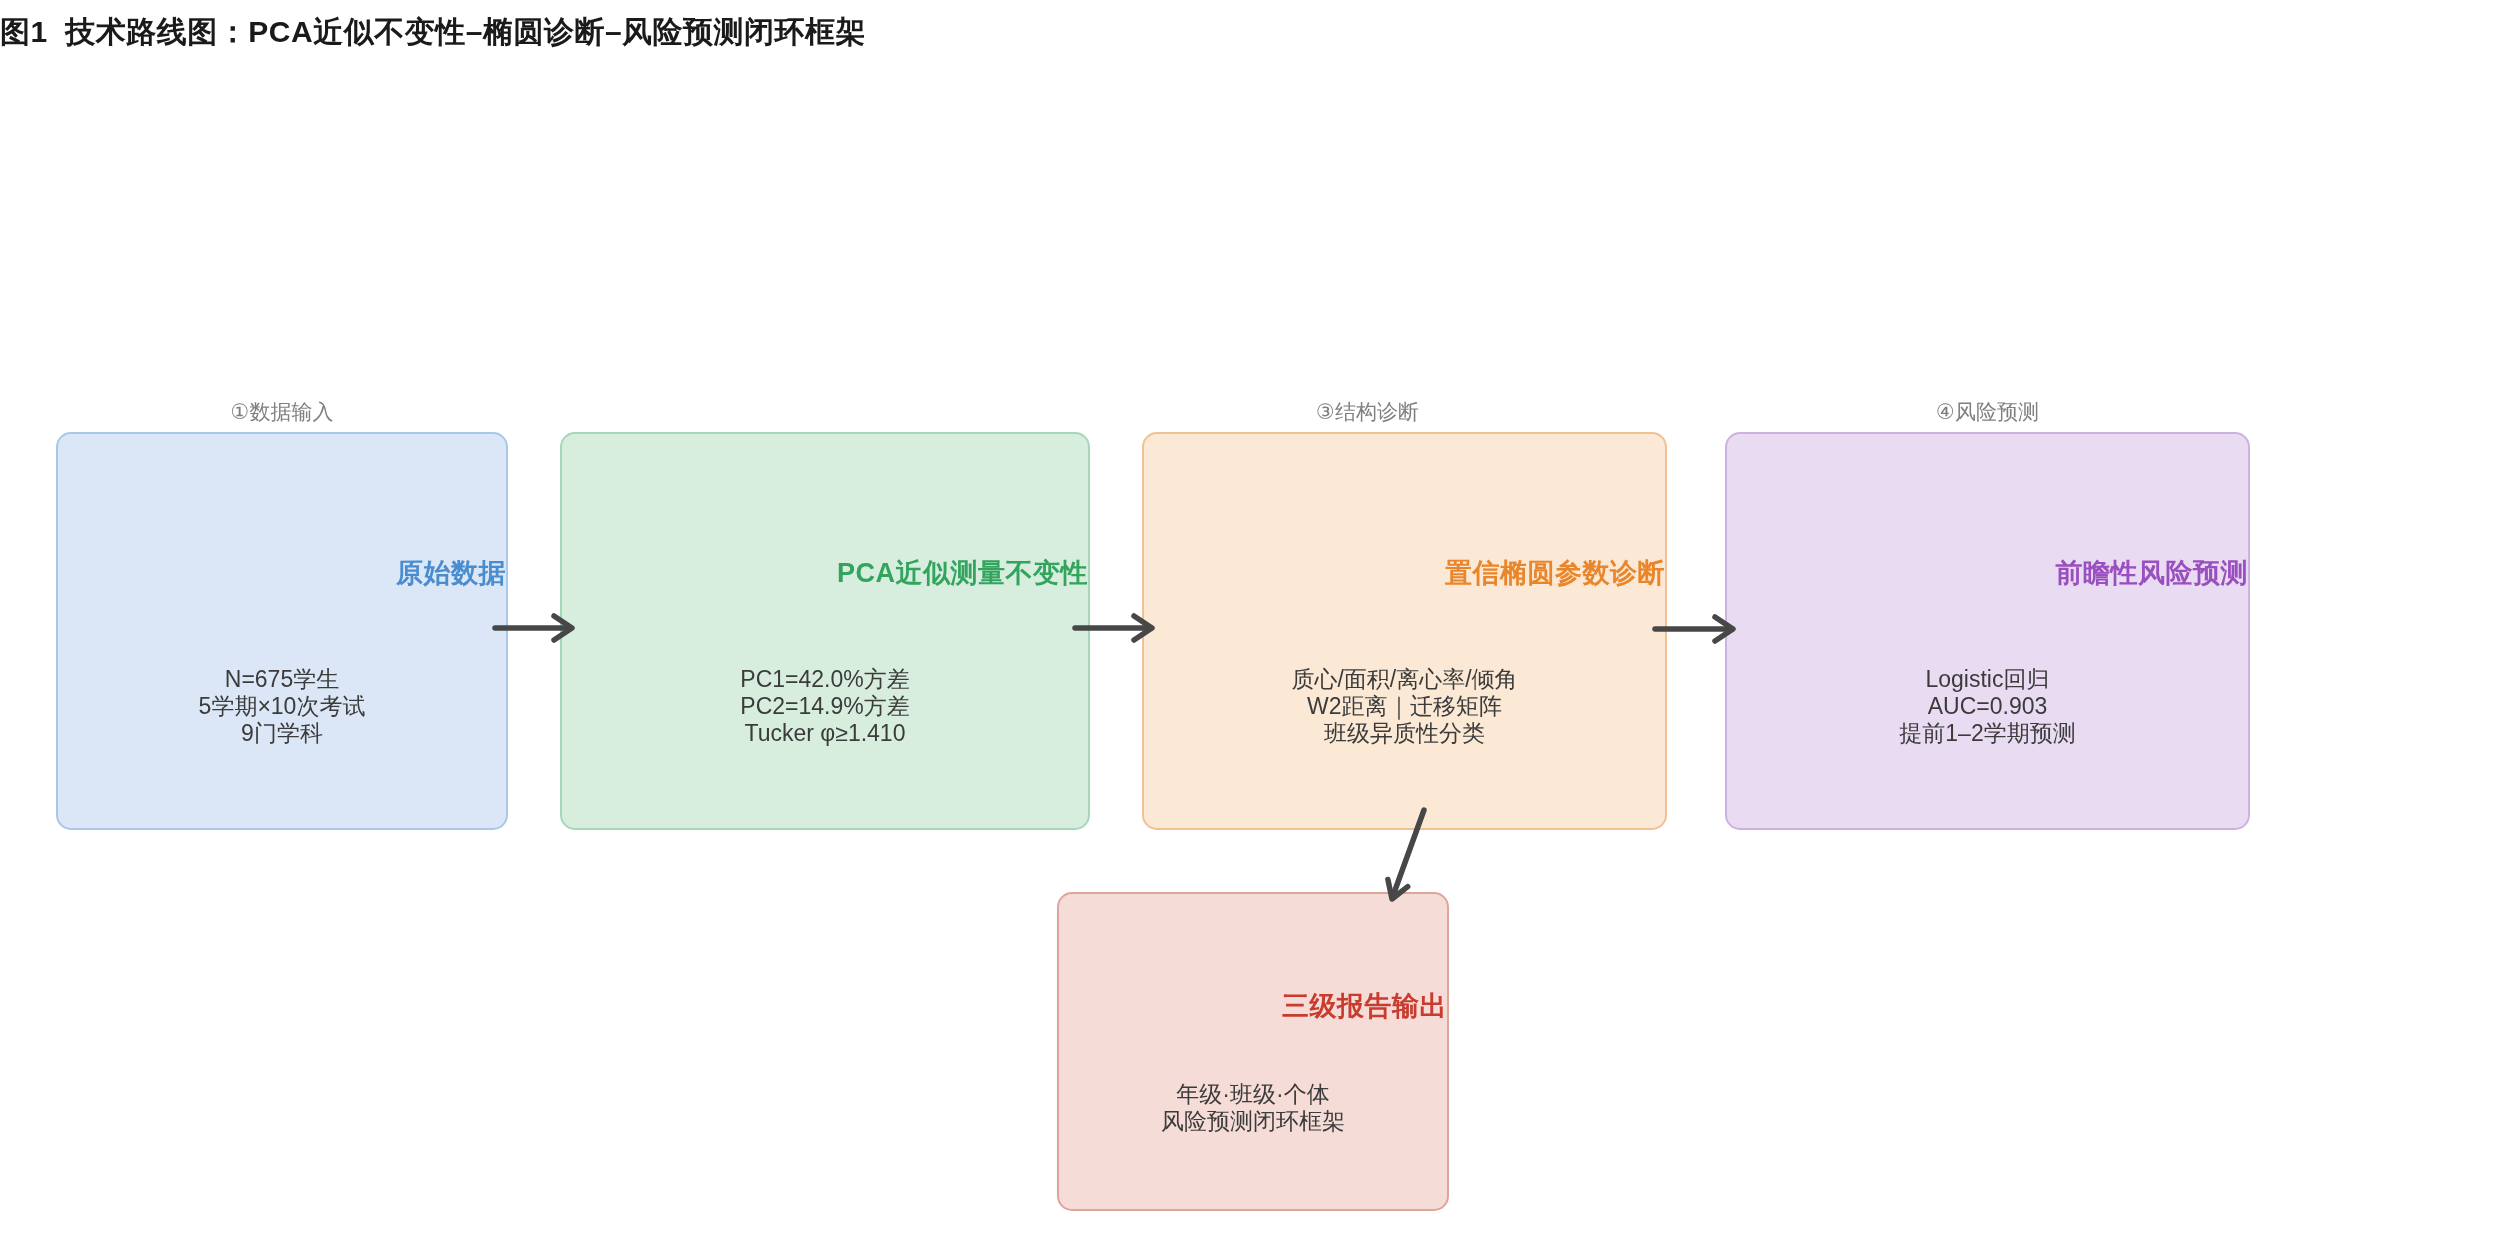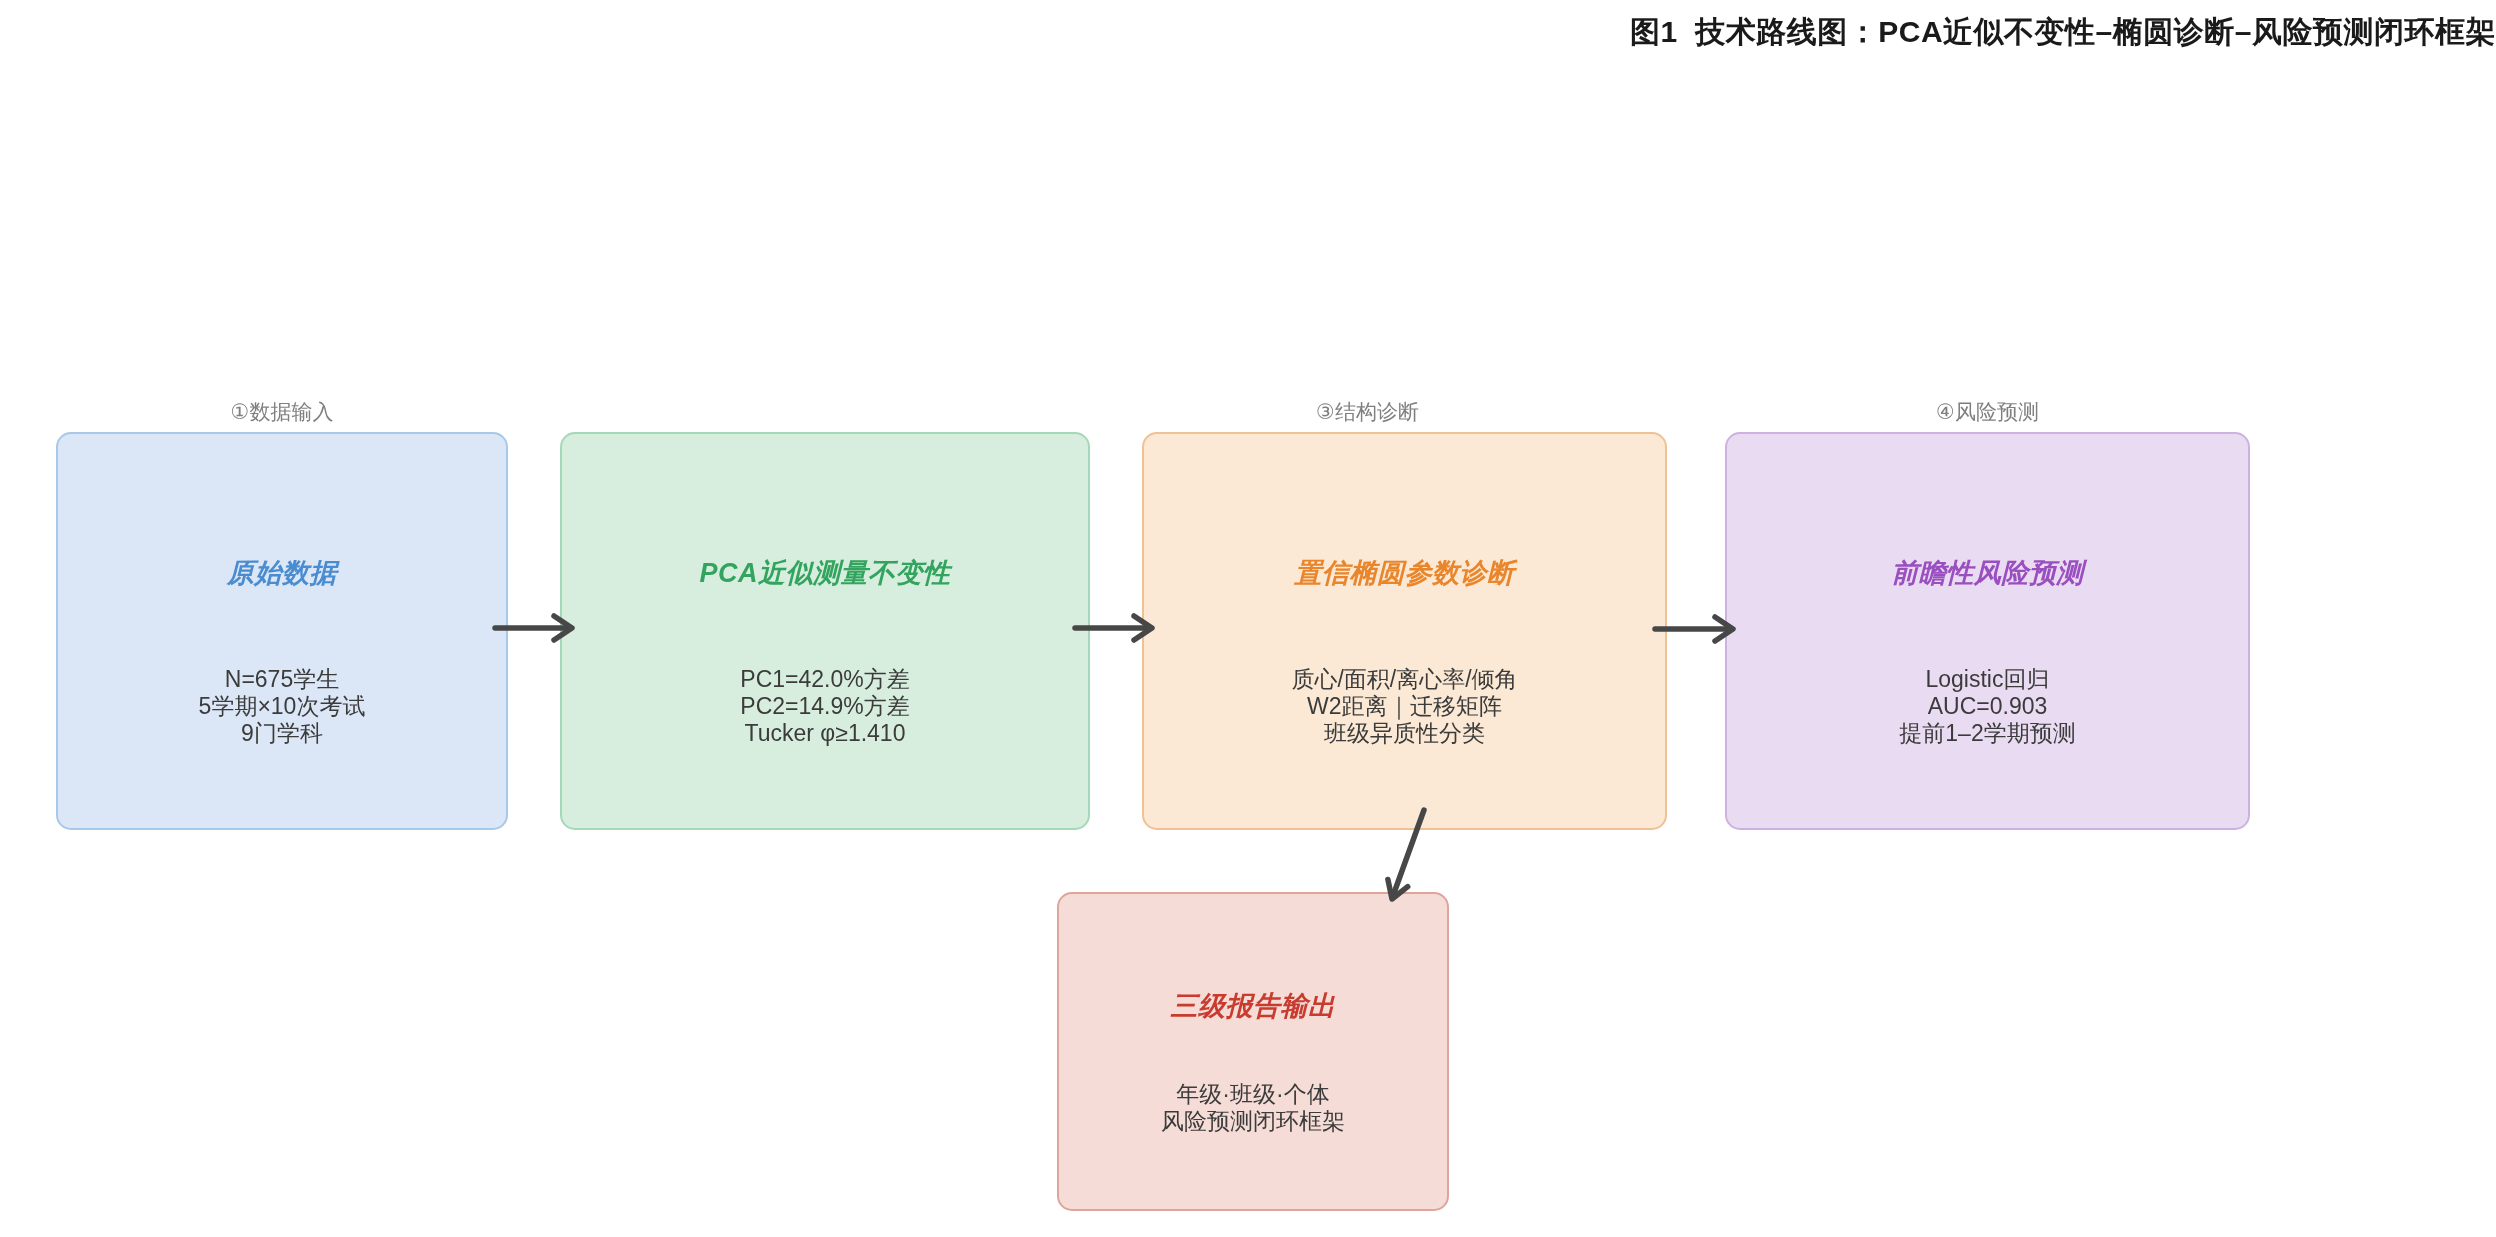--- a/index.html
+++ b/index.html
@@ -7,21 +7,21 @@
     position: relative;
     width: 2496px;
     height: 1237px;
     background: var(--bg, #ffffff);
     font-family: "Liberation Sans", "DejaVu Sans", sans-serif;
     overflow: hidden;
   }
   .fig-title {
     position: absolute;
     top: 12px; left: 0; width: 100%;
-    text-align: right;
+    text-align: left;
     font-size: 30px;
     font-weight: bold;
     color: var(--title-color, #1a1a1a);
     white-space: pre;
     letter-spacing: 0.5px;
   }
   .stage-label {
     position: absolute;
     top: 398px;
     height: 28px;
@@ -37,27 +37,26 @@
     background: var(--fill, #eee);
     border: 2.5px solid var(--border, #ccc);
     border-radius: 15px;
   }
   .stage-box { top: 432px; height: 398px; }
   .box-title {
     position: absolute;
     left: 0; right: 0;
     top: 35.4%;
     transform: translateY(-50%);
-    text-align: center;
+    text-align: right;
     font-size: 27px;
     font-weight: bold;
     letter-spacing: 0.5px;
     color: var(--accent, #333);
     white-space: nowrap;
-    font-style: italic;
   }
   .box-body {
     position: absolute;
     left: 0; right: 0;
     top: 69.2%;
     transform: translateY(-50%);
     text-align: center;
     font-size: 23px;
     line-height: 1.18;
     color: var(--body-color, #3b3b3b);

